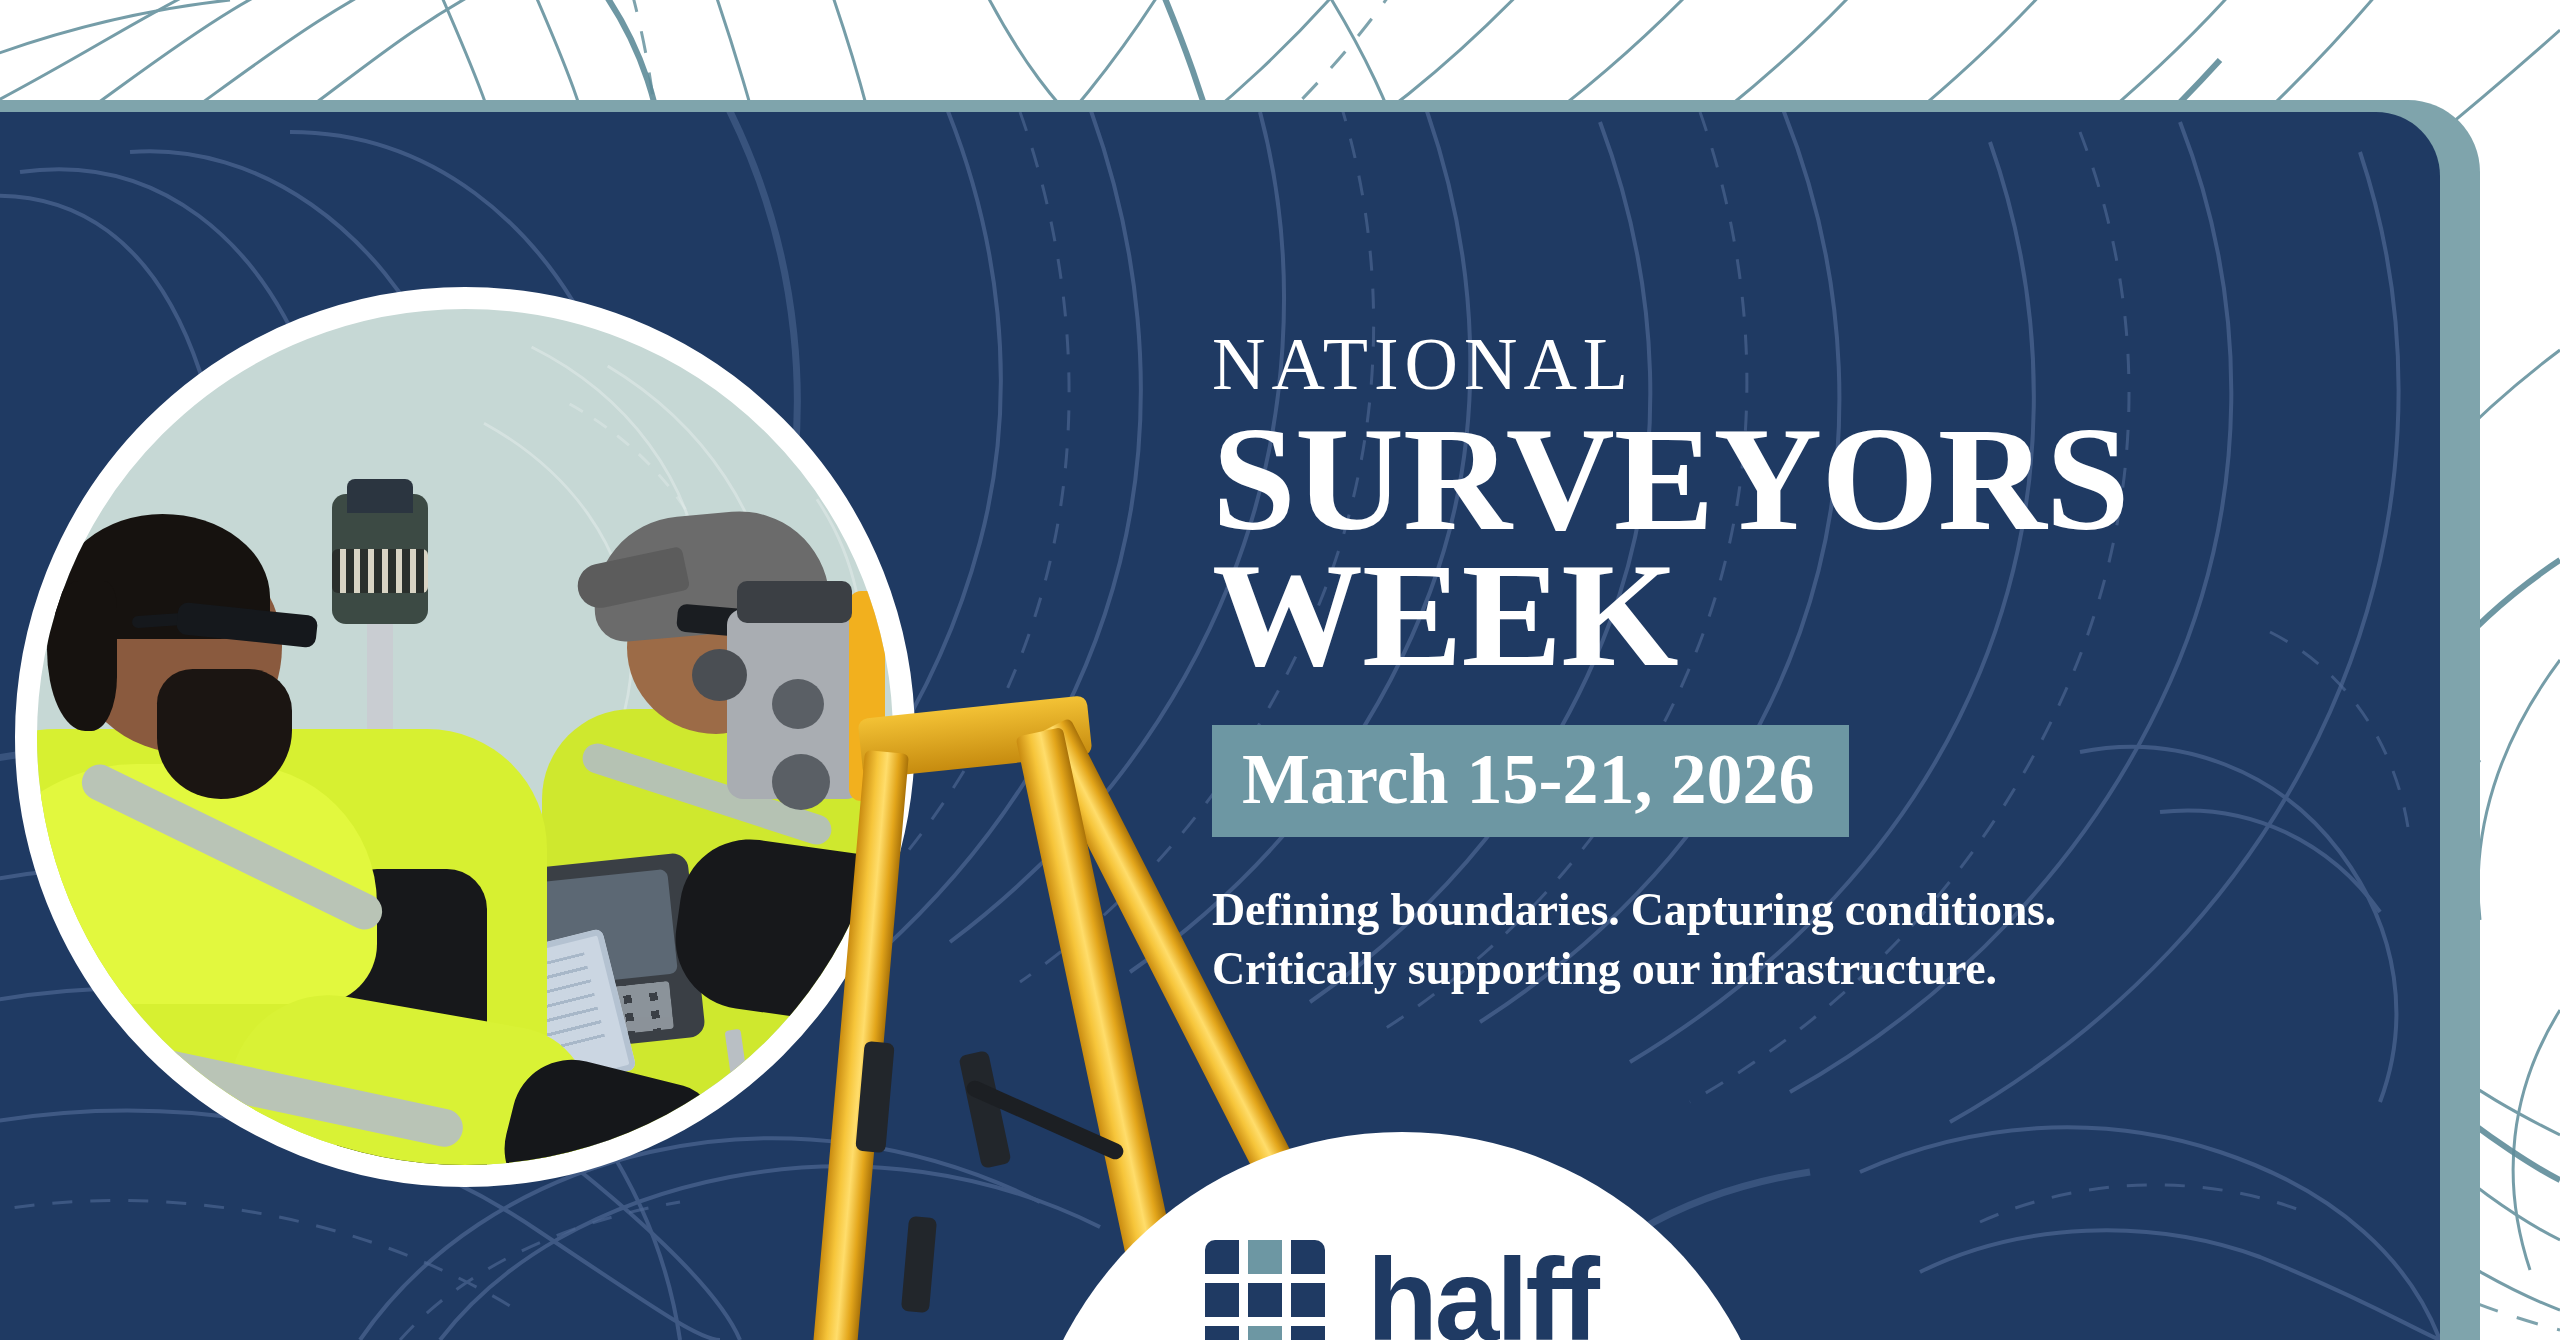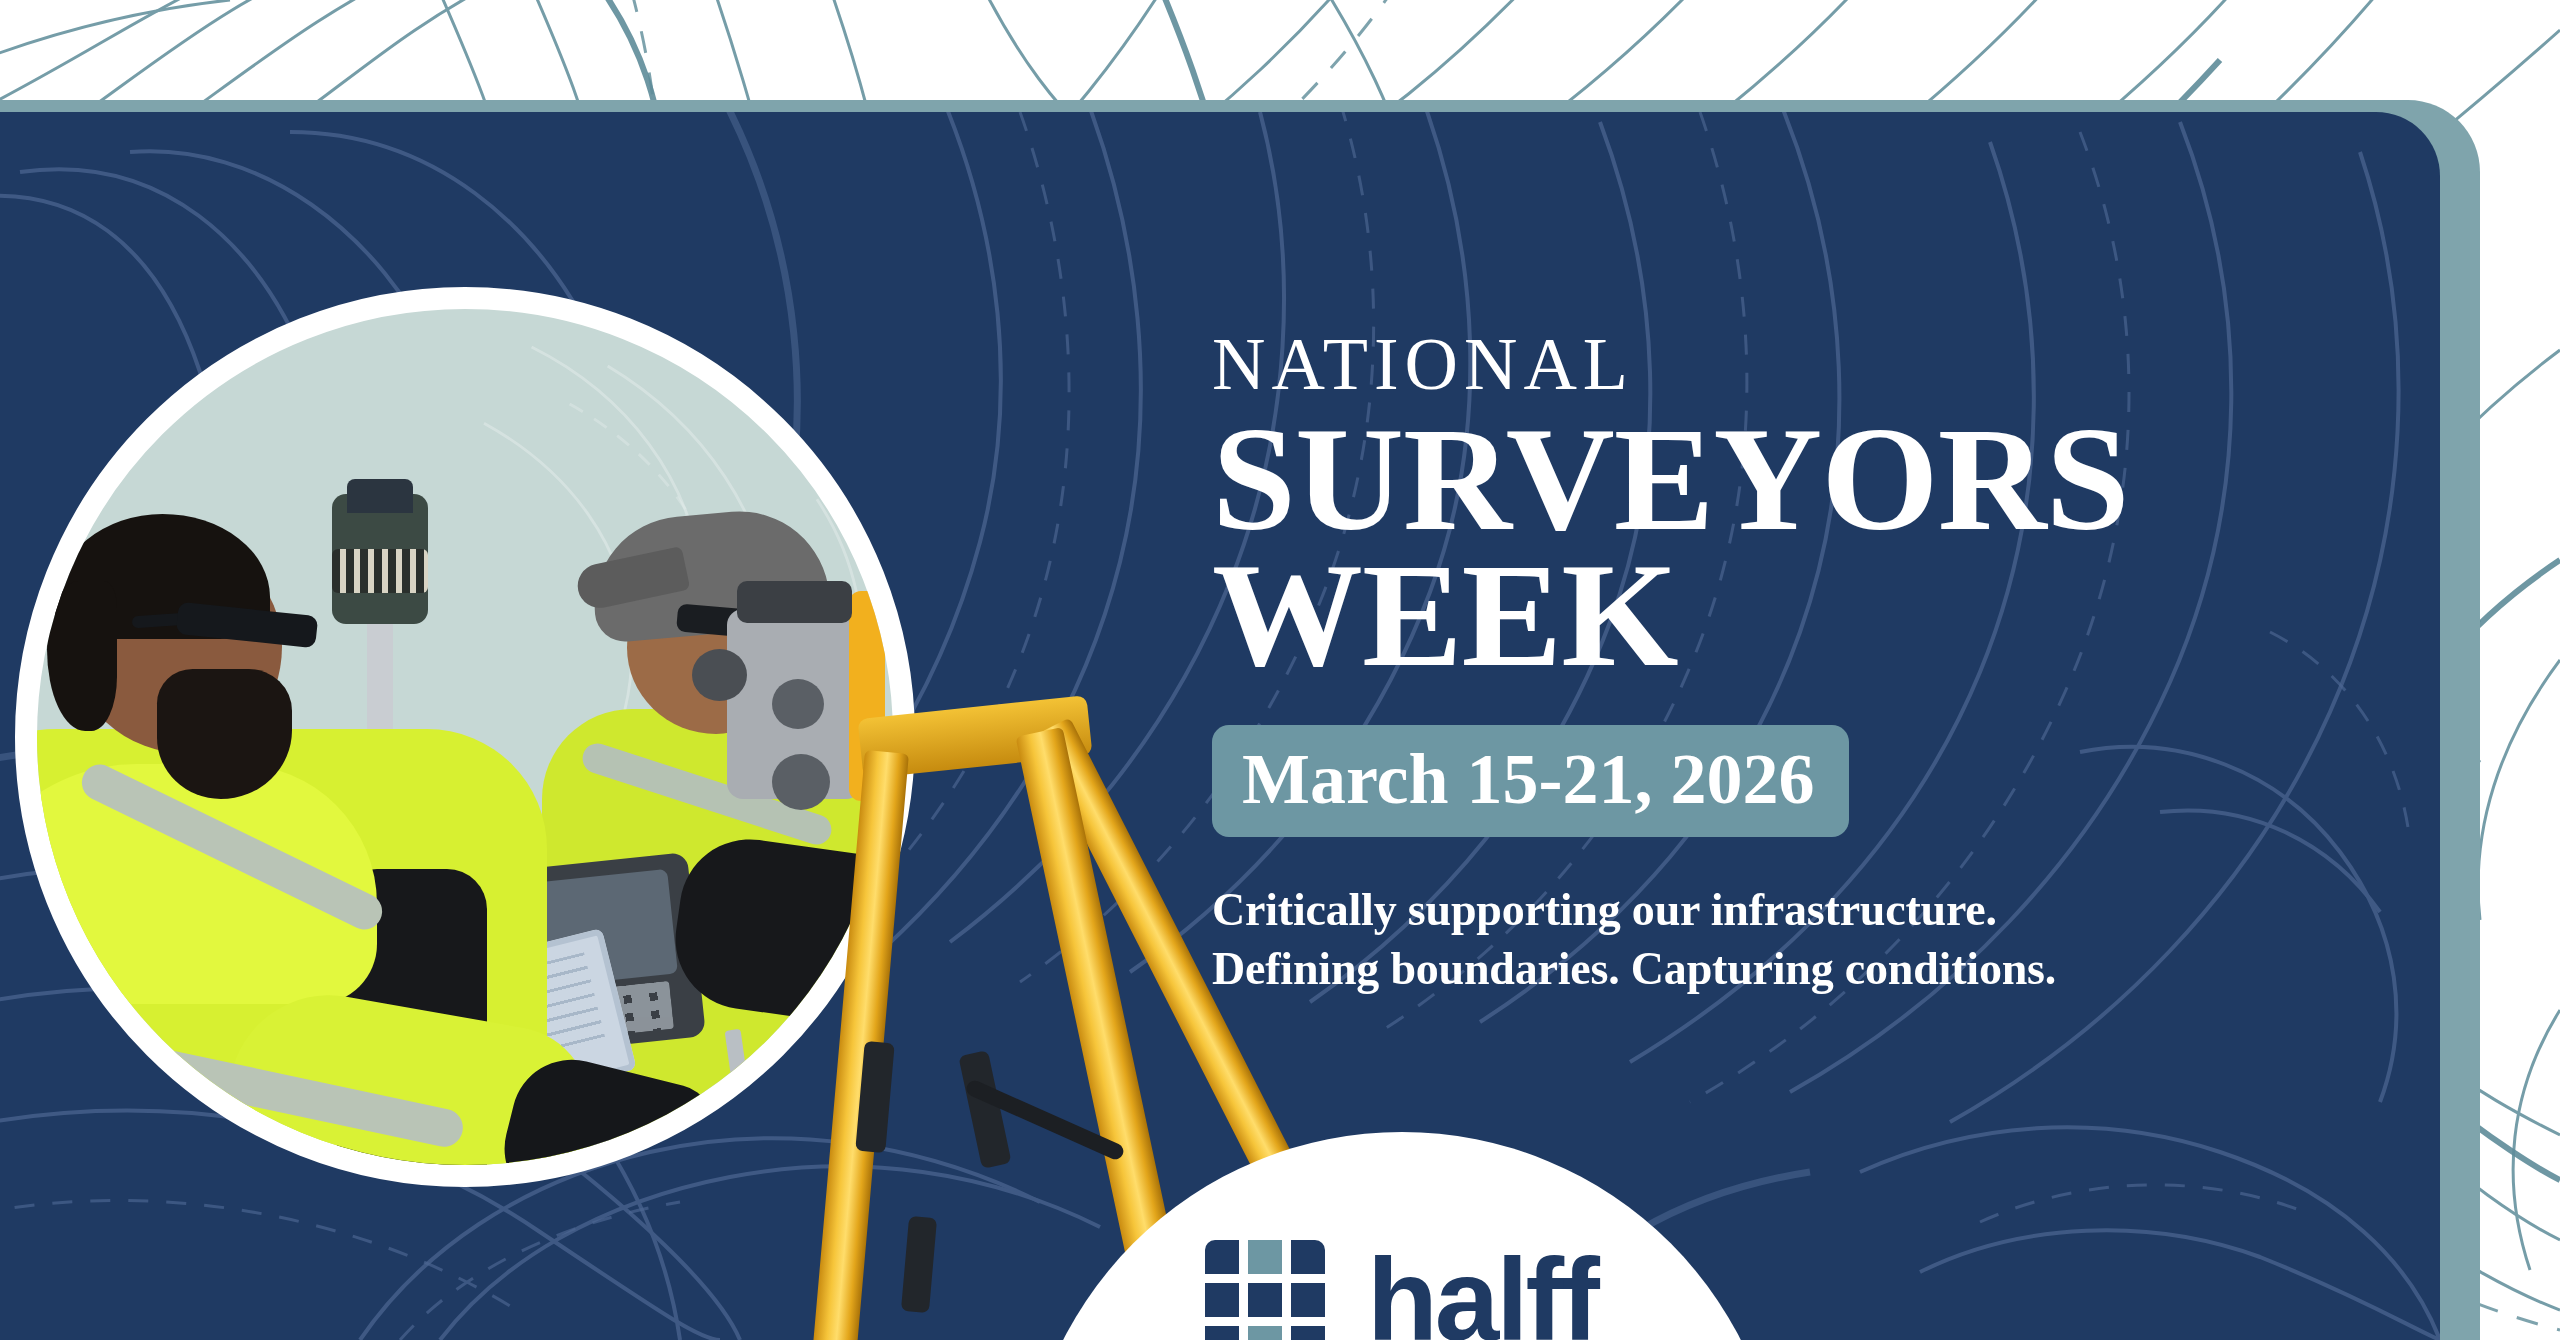--- a/index.html
+++ b/index.html
@@ -267,21 +267,20 @@
     font-size:148px; font-weight:700; letter-spacing:-1px;
     color:#ffffff; line-height:0.92;
     white-space:nowrap;
     transform:scaleX(1.02); transform-origin:left center;
   }
   #date-badge {
     display:inline-block;
     background:#6D97A3;
     padding:18px 34px 22px 30px;
     margin-top:42px;
-    border-radius:17px;
   }
   #date-badge span {
     font-size:72px; font-weight:700; color:#ffffff;
     letter-spacing:0px; line-height:1.0; white-space:nowrap;
   }
   #tagline {
     margin-top:44px;
     font-size:46px; font-weight:700; color:#ffffff;
     line-height:1.28; letter-spacing:-0.2px;
   }
@@ -503,22 +502,22 @@
   <div id="textcol">
     <div id="line-national">NATIONAL</div>
     <div class="line-big">SURVEYORS</div>
     <div class="line-big">WEEK</div>
 
     <div id="date-badge">
       <span>March 15-21, 2026</span>
     </div>
 
     <div id="tagline">
+      <div>Defining boundaries. Capturing conditions.</div>
       <div>Critically supporting our infrastructure.</div>
-      <div>Defining boundaries. Capturing conditions.</div>
     </div>
   </div>
 
   <div id="logo-circle"></div>
   <div id="logo-wrap">
     <div id="logo-grid">
       <div class="tl"></div>
       <div class="accent"></div>
       <div class="tr"></div>
       <div></div>

